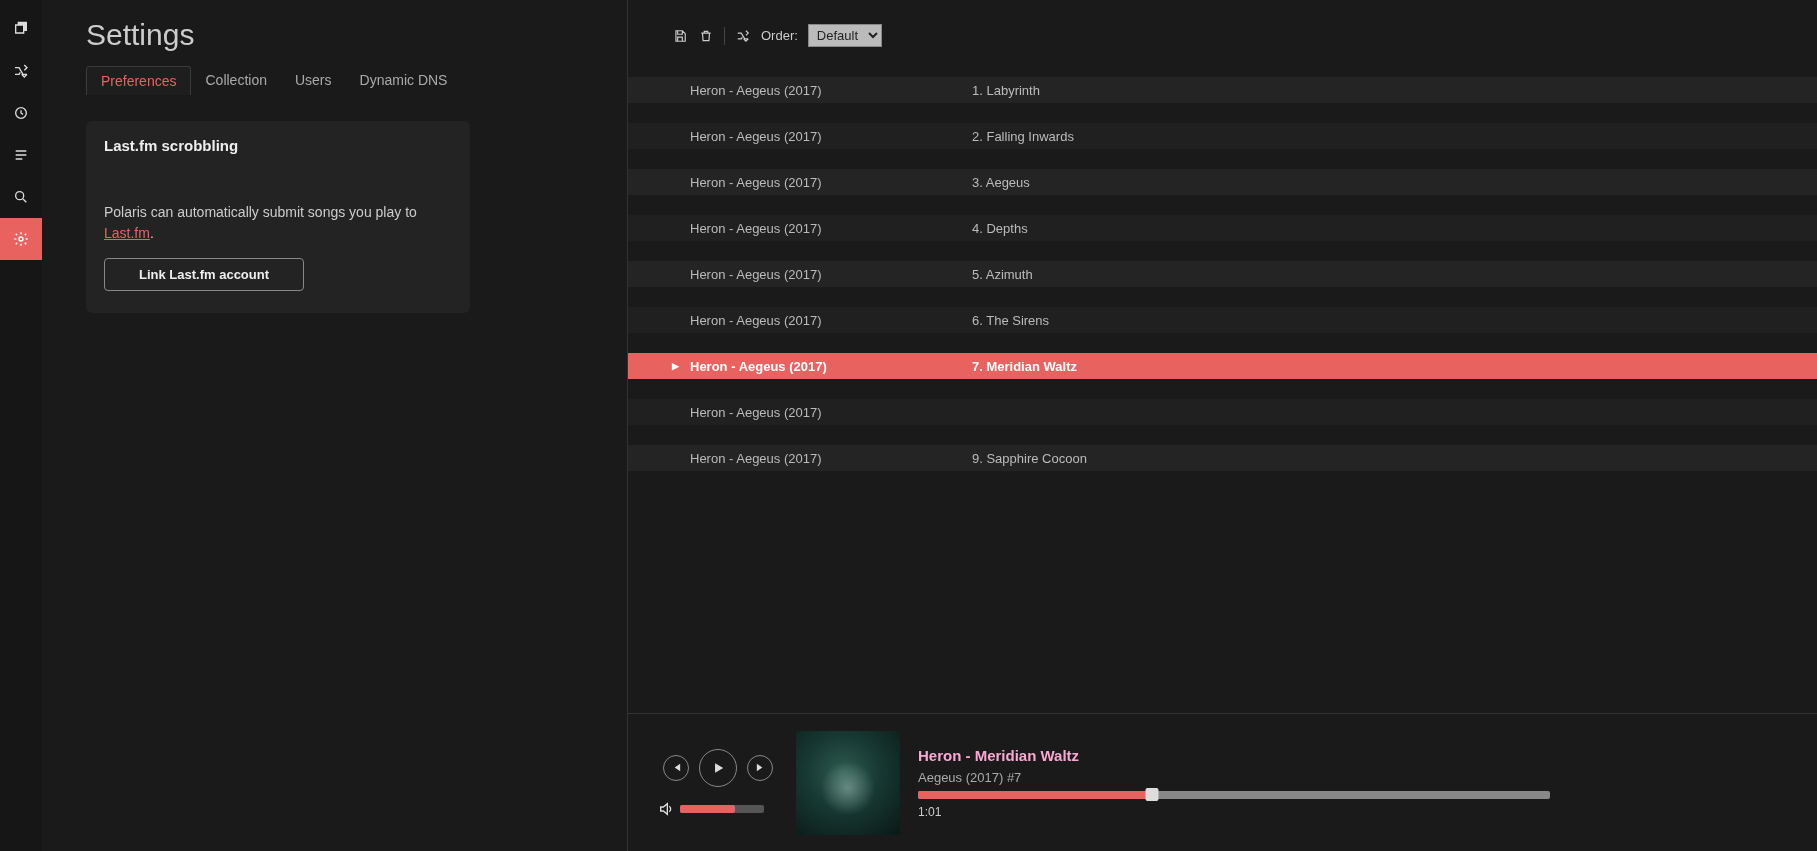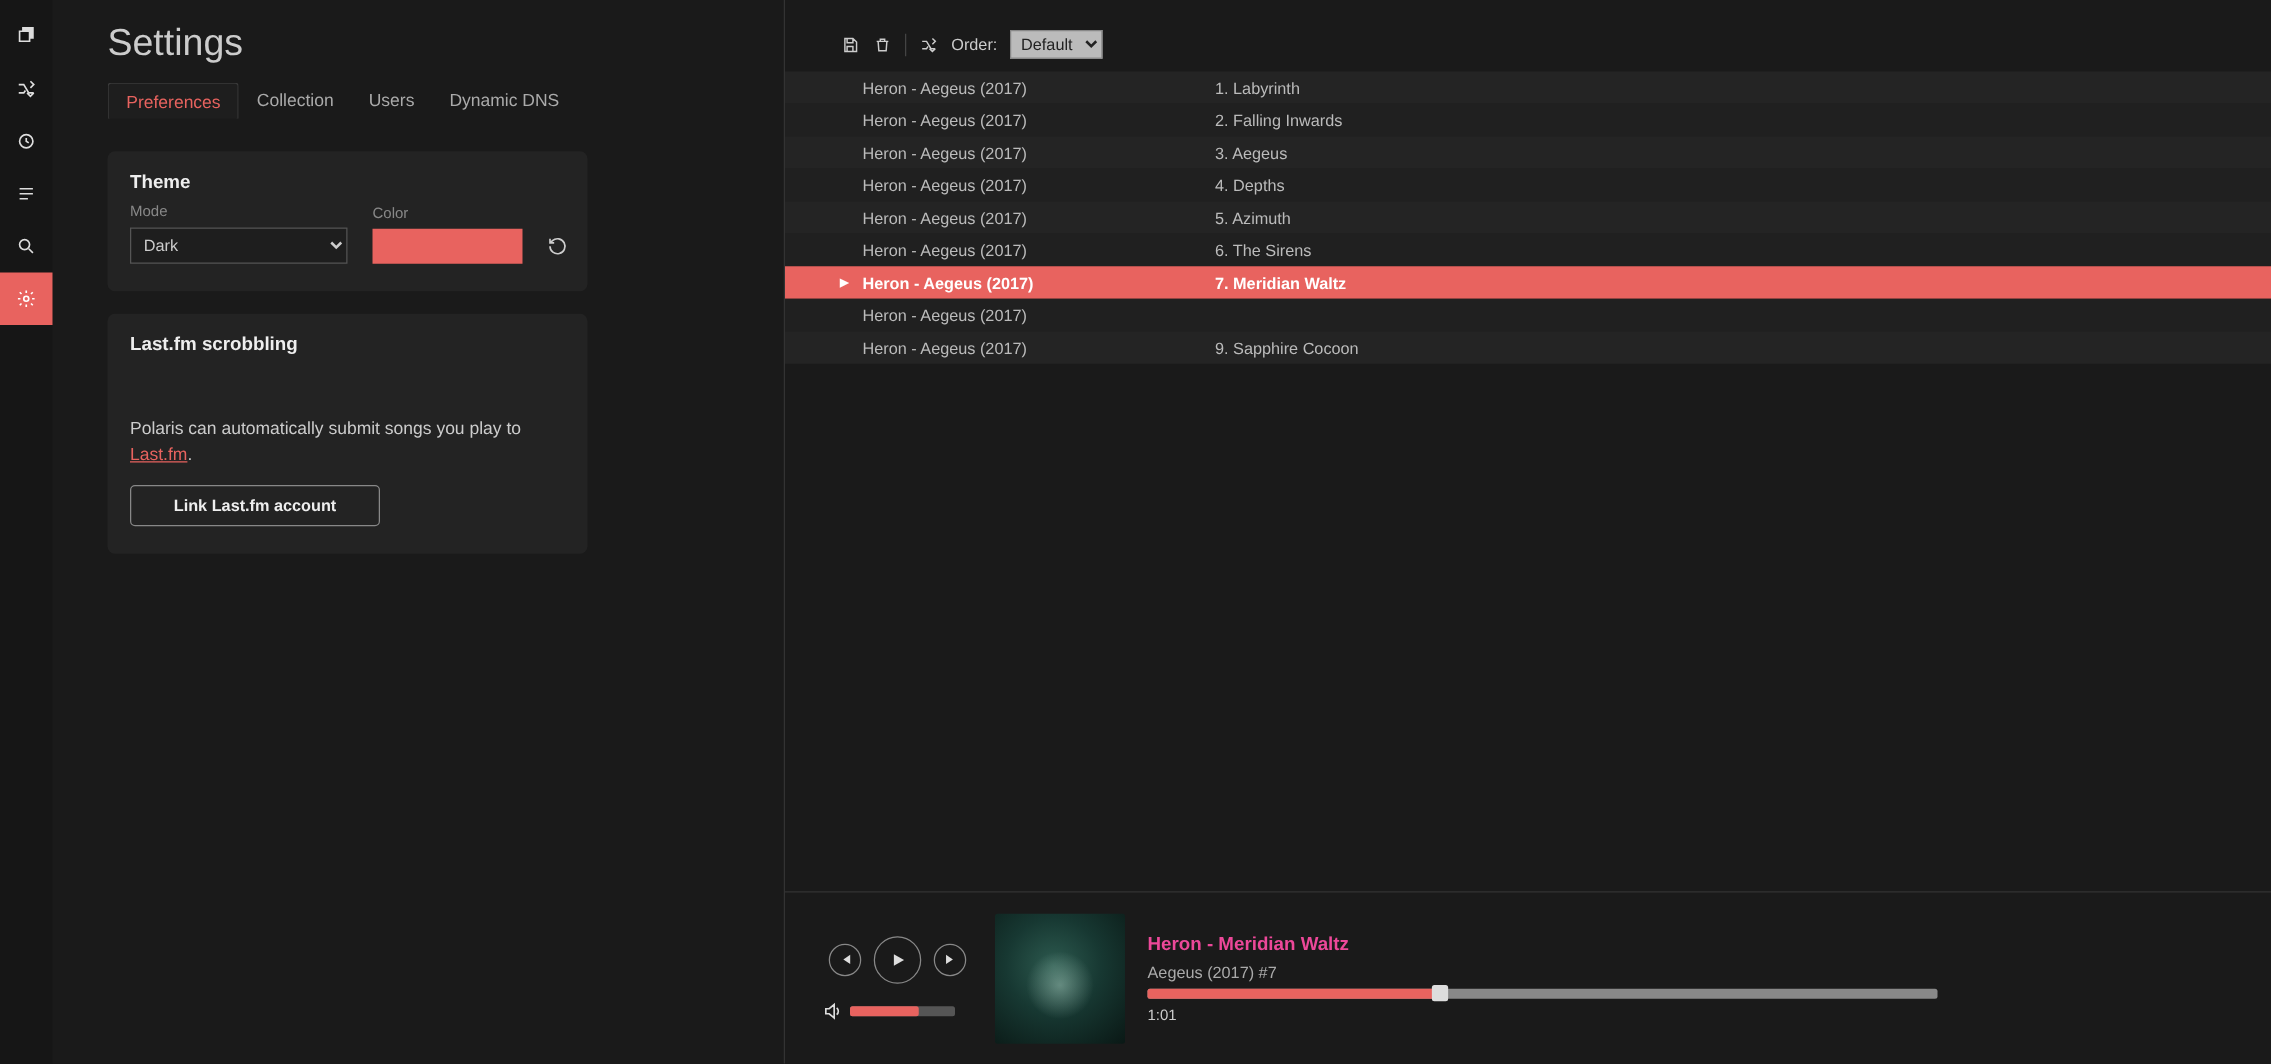--- a/index.html
+++ b/index.html
@@ -154,20 +154,21 @@
     width: 74px;
   }
   .tracks { flex:1; overflow:auto; margin-left:-44px; }
   .track {
     display: flex;
     align-items: center;
     height: 26px;
     padding-left: 44px;
     font-size: 13px;
     color: #bbb;
+    margin-top: 20px;
   }
   .track:nth-child(even){ background: #202020; }
   .track:nth-child(odd){ background: #242424; }
   .track .play-ind { width: 18px; display:inline-flex; }
   .track .artist { width: 282px; }
   .track .title { flex:1; }
   .track.active {
     background: #e8635f !important;
     color: #fff;
     font-weight: 700;
@@ -214,21 +215,21 @@
     border-radius: 2px;
     flex-shrink:0;
     position: relative;
     overflow: hidden;
   }
   .album-art::after{
     content:""; position:absolute; inset:0;
     background: radial-gradient(circle at 50% 55%, rgba(220,255,240,0.35) 0%, transparent 35%);
   }
   .now-playing { flex:1; display:flex; flex-direction:column; gap:6px; min-width:0; }
-  .np-title { font-size:15px; font-weight:700; color:#ec4899; }
+  .np-title { font-size:15px; font-weight:700; color:#f9a8d4; }
   .np-sub { font-size:13px; color:#aaa; }
   .progress { position:relative; height:8px; background:#888; width: 632px; max-width:100%; border-radius:2px; }
   .progress-fill { position:absolute; left:0; top:0; bottom:0; background:#e8635f; border-radius:2px; }
   .progress-knob { position:absolute; top:-3px; width:13px; height:13px; background:#ddd; border-radius:2px; transform:translateX(-50%); }
   .np-time { font-size:12px; color:#ccc; }
   svg { fill: currentColor; }
 </style>
 </head>
 <body>
 
@@ -272,40 +273,20 @@
 
   <div class="col-left">
     <h1>Settings</h1>
     <div class="tabs">
       <div class="tab active">Preferences</div>
       <div class="tab">Collection</div>
       <div class="tab">Users</div>
       <div class="tab">Dynamic DNS</div>
     </div>
 
-    <div class="card">
-      <h2>Theme</h2>
-      <div class="field-row">
-        <div class="field">
-          <span class="field-label">Mode</span>
-          <select class="mode">
-            <option>Dark</option>
-          </select>
-        </div>
-        <div class="field">
-          <span class="field-label">Color</span>
-          <div class="color-swatch"></div>
-        </div>
-        <div class="reset-icon">
-          <svg width="16" height="16" viewBox="0 0 24 24">
-              <path d="M3 12a9 9 0 1 0 3-6.7L3 8M3 3v5h5" fill="none" stroke="currentColor" stroke-width="2"></path>
-            </svg>
-        </div>
-      </div>
-    </div>
 
     <div class="card">
       <h2>Last.fm scrobbling</h2>
       <p>
         <span>Polaris can automatically submit songs you play to </span><a href="#">Last.fm</a><span>.</span>
       </p>
       <button class="link-btn">Link Last.fm account</button>
     </div>
   </div>
 

